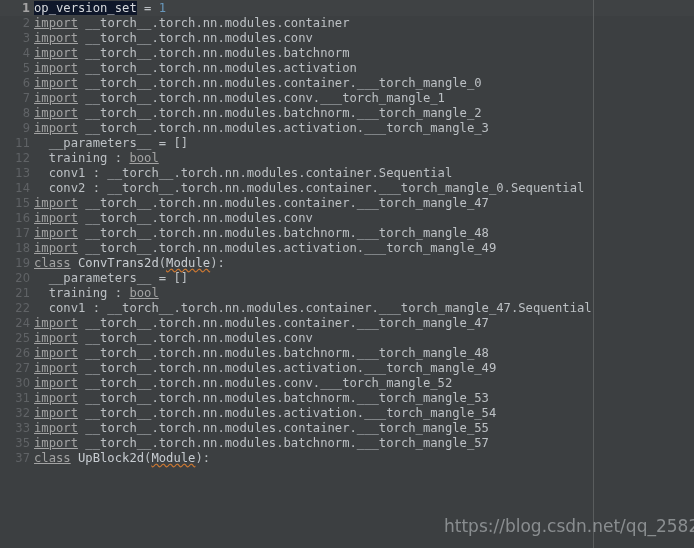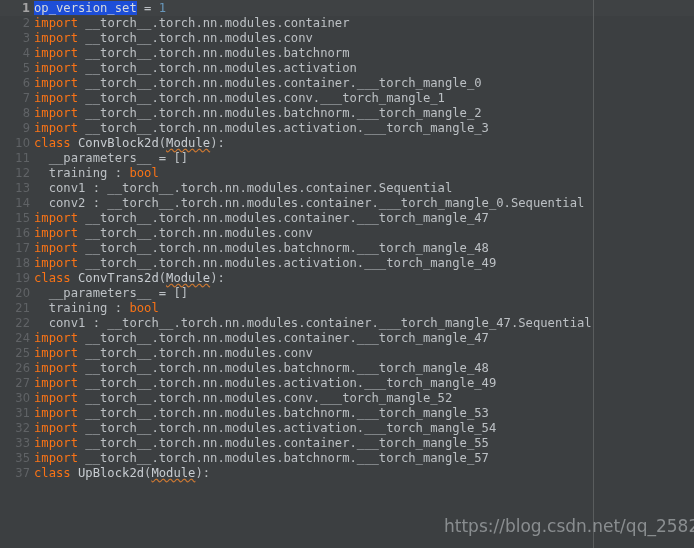--- a/index.html
+++ b/index.html
@@ -78,32 +78,32 @@
 
   .code {
     flex: 1 1 auto;
     font-size: 12.2px;
     font-family: "DejaVu Sans Mono", "Liberation Mono", monospace;
     letter-spacing: 0px;
     color: #a9b7c6;
   }
 
   
-  .t-kw       { color: #f97316; }
+  .t-kw       { color: #a3a3a3; text-decoration: underline; }
   .t-plain    { color: #bcc0c4; }
   .t-ident    { color: #c8cdd2; }
   .t-num      { color: #6897bb; }
   .t-punct    { color: #bcc0c4; }
   .t-err      {
     color: #c8cdd2;
     text-decoration: underline wavy #cc7832;
     text-decoration-skip-ink: none;
   }
   .t-sel      {
-    background: #1d4ed8;
+    background: #0f172a;
     color: #d6d9dd;
     text-align: right;
   }
 
   
   .watermark {
     position: absolute;
     left: 444px;
     top: 516px;
     z-index: 5;
@@ -126,21 +126,20 @@
   <div class="code-area">
       <div class="line"><div class="gutter active">1</div><div class="code"><span class="t-sel">op_version_set</span><span class="t-plain"> = </span><span class="t-num">1</span></div></div>
       <div class="line"><div class="gutter">2</div><div class="code"><span class="t-kw">import</span><span class="t-plain"> __torch__.torch.nn.modules.container</span></div></div>
       <div class="line"><div class="gutter">3</div><div class="code"><span class="t-kw">import</span><span class="t-plain"> __torch__.torch.nn.modules.conv</span></div></div>
       <div class="line"><div class="gutter">4</div><div class="code"><span class="t-kw">import</span><span class="t-plain"> __torch__.torch.nn.modules.batchnorm</span></div></div>
       <div class="line"><div class="gutter">5</div><div class="code"><span class="t-kw">import</span><span class="t-plain"> __torch__.torch.nn.modules.activation</span></div></div>
       <div class="line"><div class="gutter">6</div><div class="code"><span class="t-kw">import</span><span class="t-plain"> __torch__.torch.nn.modules.container.___torch_mangle_0</span></div></div>
       <div class="line"><div class="gutter">7</div><div class="code"><span class="t-kw">import</span><span class="t-plain"> __torch__.torch.nn.modules.conv.___torch_mangle_1</span></div></div>
       <div class="line"><div class="gutter">8</div><div class="code"><span class="t-kw">import</span><span class="t-plain"> __torch__.torch.nn.modules.batchnorm.___torch_mangle_2</span></div></div>
       <div class="line"><div class="gutter">9</div><div class="code"><span class="t-kw">import</span><span class="t-plain"> __torch__.torch.nn.modules.activation.___torch_mangle_3</span></div></div>
-      <div class="line"><div class="gutter">10</div><div class="code"><span class="t-kw">class</span><span class="t-ident"> ConvBlock2d</span><span class="t-punct">(</span><span class="t-err">Module</span><span class="t-punct">):</span></div></div>
       <div class="line"><div class="gutter">11</div><div class="code"><span class="t-plain">  __parameters__ = []</span></div></div>
       <div class="line"><div class="gutter">12</div><div class="code"><span class="t-plain">  training : </span><span class="t-kw">bool</span></div></div>
       <div class="line"><div class="gutter">13</div><div class="code"><span class="t-plain">  conv1 : __torch__.torch.nn.modules.container.Sequential</span></div></div>
       <div class="line"><div class="gutter">14</div><div class="code"><span class="t-plain">  conv2 : __torch__.torch.nn.modules.container.___torch_mangle_0.Sequential</span></div></div>
       <div class="line"><div class="gutter">15</div><div class="code"><span class="t-kw">import</span><span class="t-plain"> __torch__.torch.nn.modules.container.___torch_mangle_47</span></div></div>
       <div class="line"><div class="gutter">16</div><div class="code"><span class="t-kw">import</span><span class="t-plain"> __torch__.torch.nn.modules.conv</span></div></div>
       <div class="line"><div class="gutter">17</div><div class="code"><span class="t-kw">import</span><span class="t-plain"> __torch__.torch.nn.modules.batchnorm.___torch_mangle_48</span></div></div>
       <div class="line"><div class="gutter">18</div><div class="code"><span class="t-kw">import</span><span class="t-plain"> __torch__.torch.nn.modules.activation.___torch_mangle_49</span></div></div>
       <div class="line"><div class="gutter">19</div><div class="code"><span class="t-kw">class</span><span class="t-ident"> ConvTrans2d</span><span class="t-punct">(</span><span class="t-err">Module</span><span class="t-punct">):</span></div></div>
       <div class="line"><div class="gutter">20</div><div class="code"><span class="t-plain">  __parameters__ = []</span></div></div>

